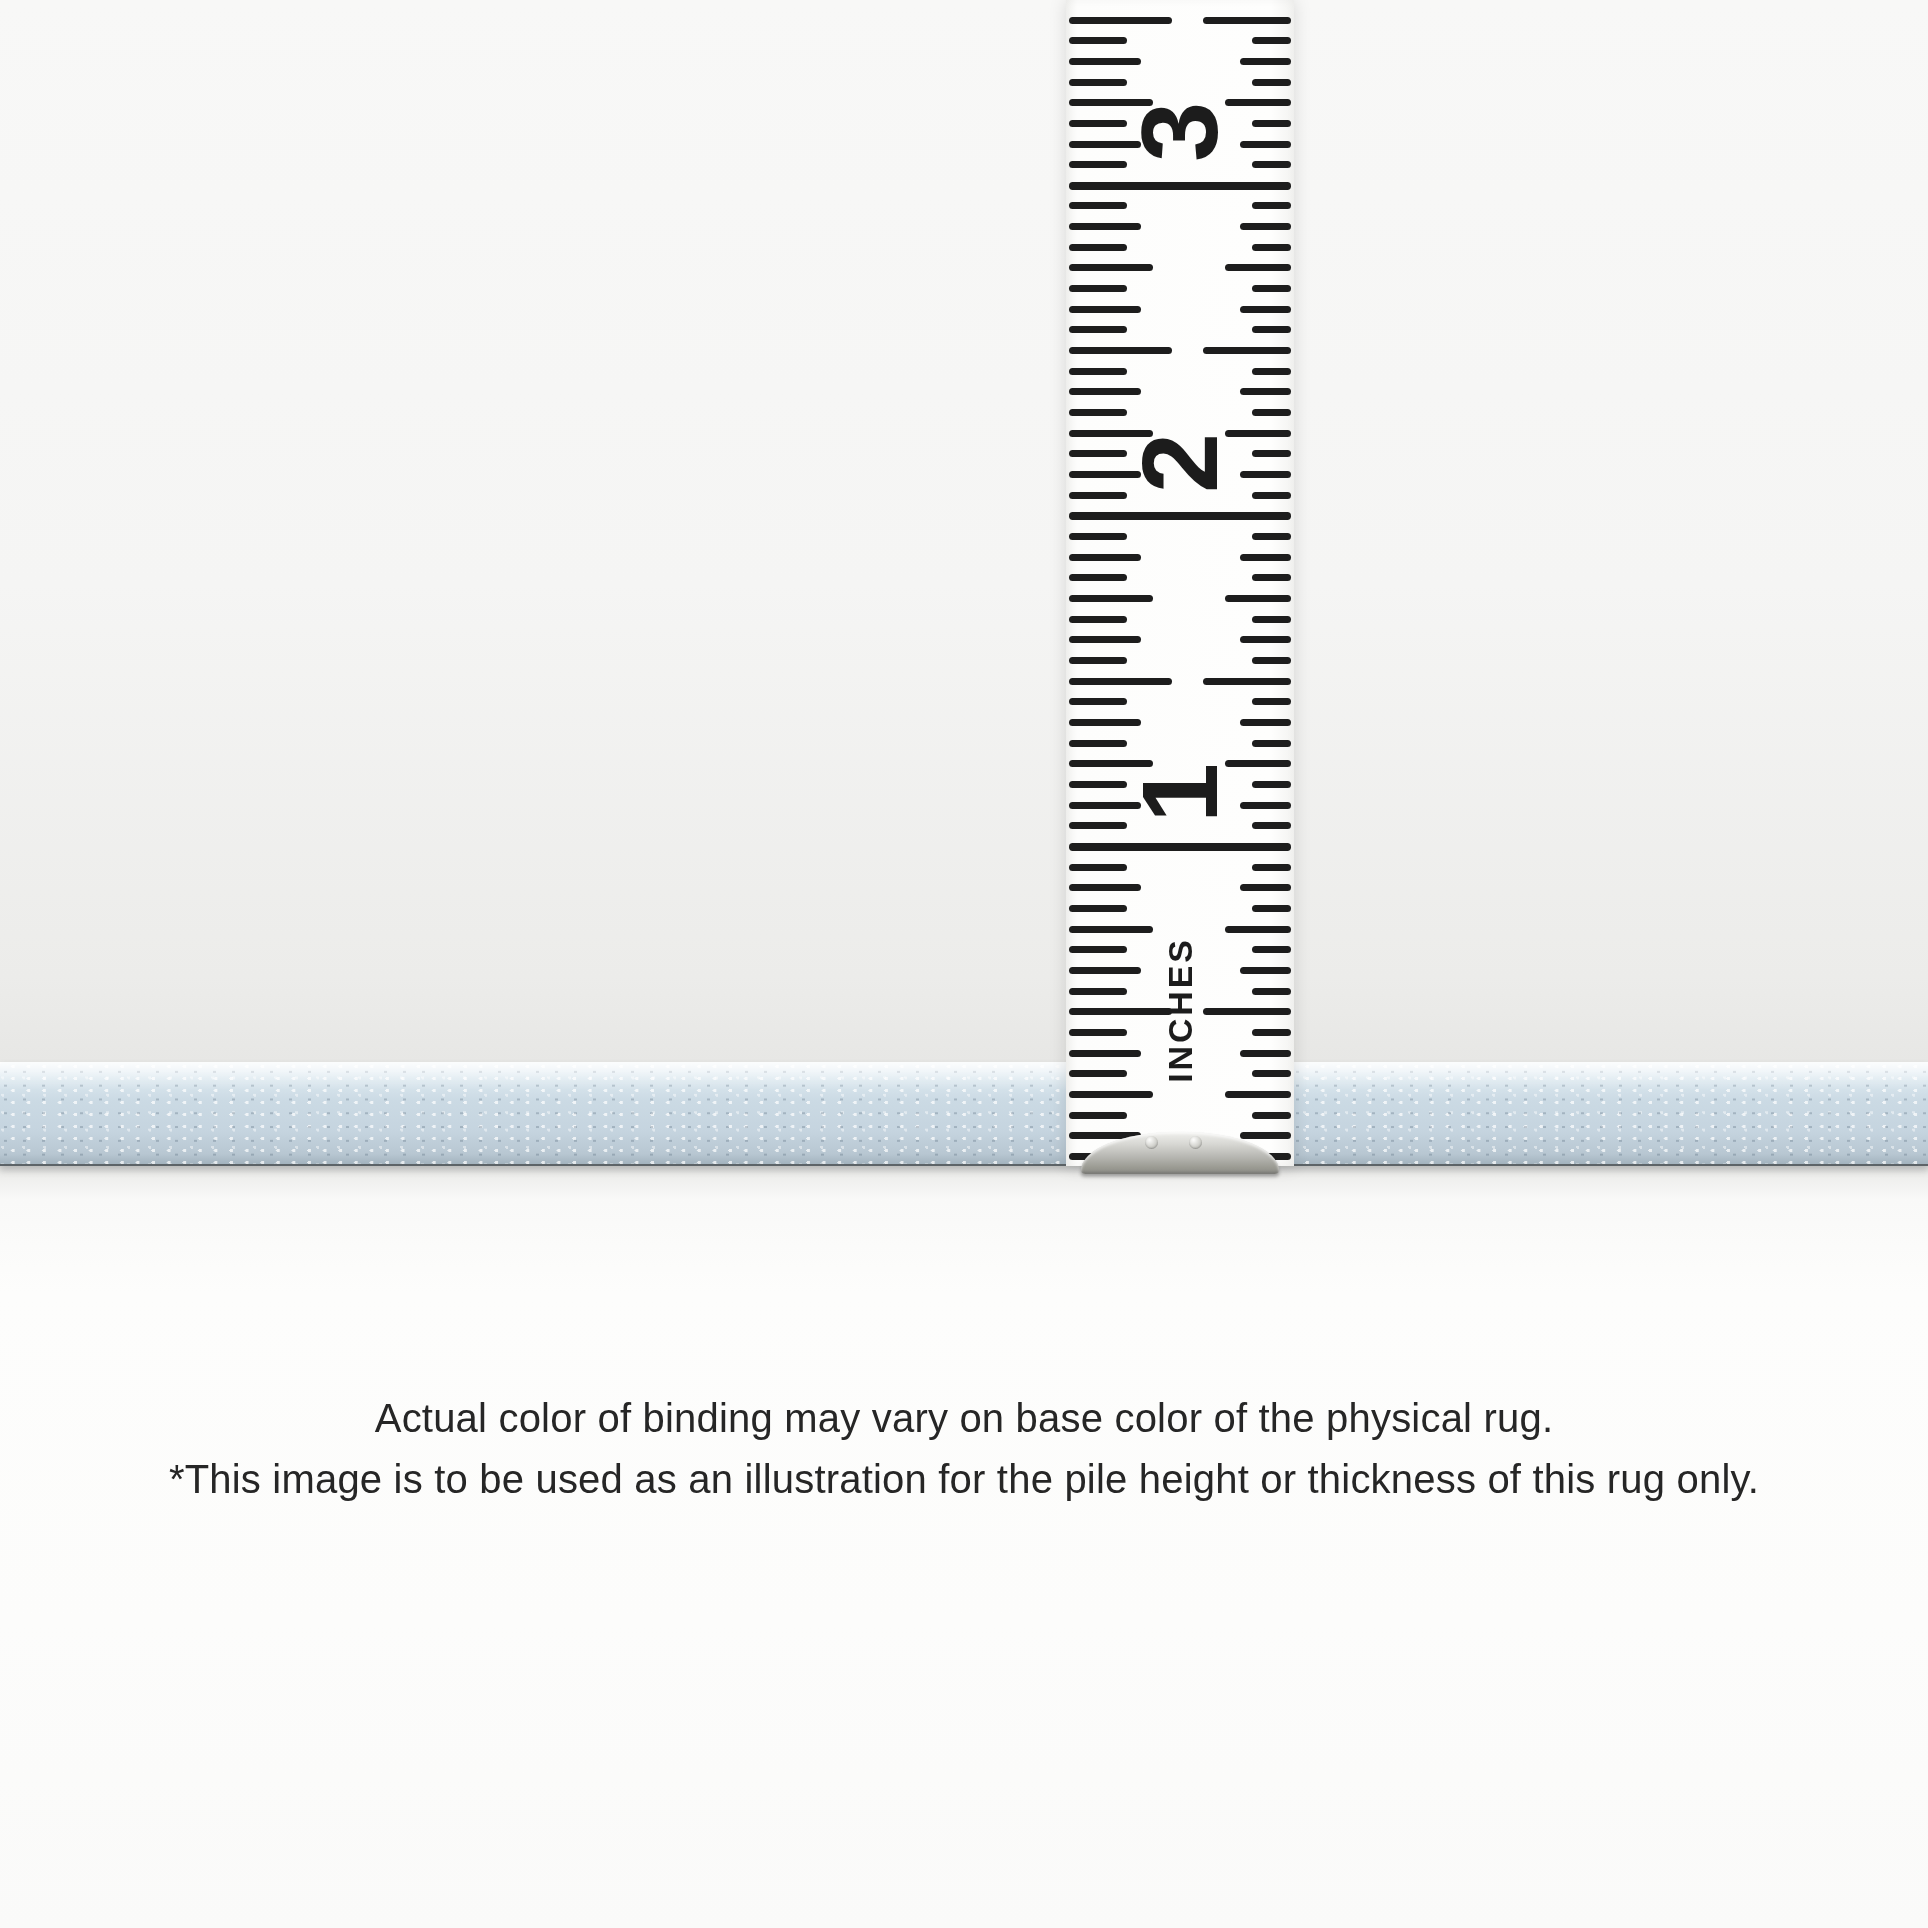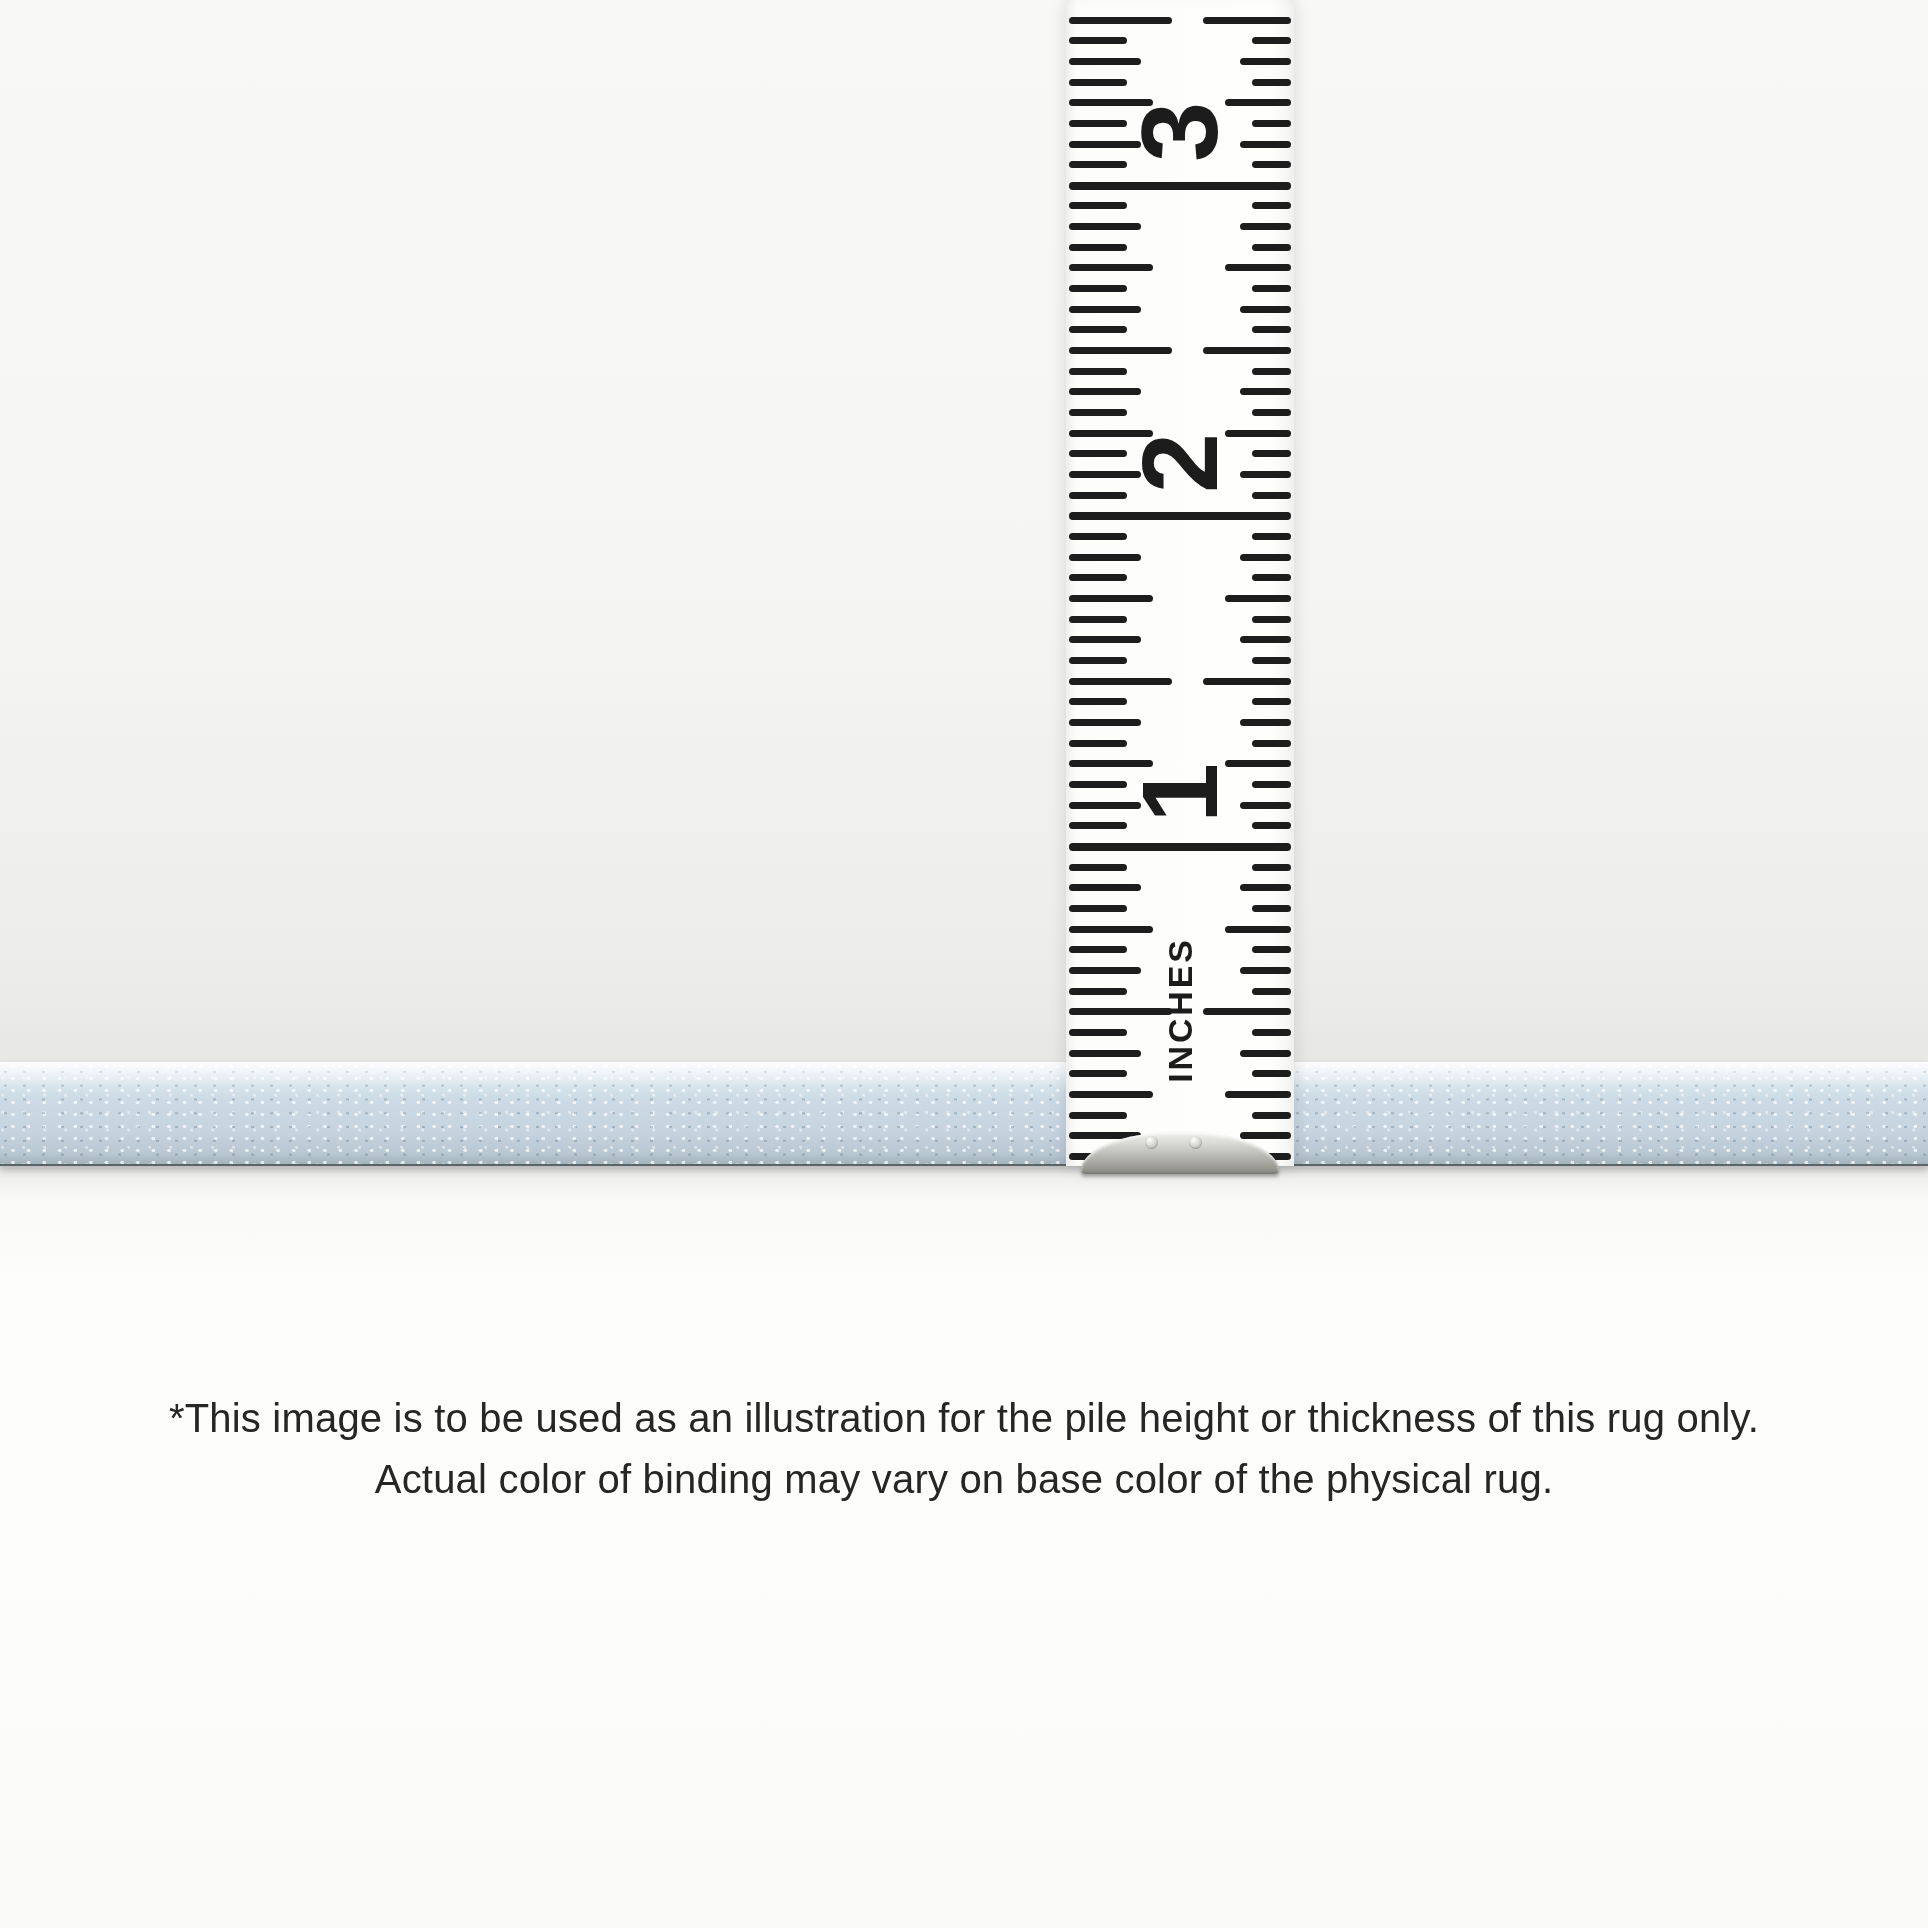--- a/index.html
+++ b/index.html
@@ -302,17 +302,17 @@
         <div class="inch-number" style="top: 132px;">3</div>
       </div>
     <div class="unit-label">INCHES</div>
     <div class="clip">
       <div class="rivet r1"></div>
       <div class="rivet r2"></div>
     </div>
   </div>
 
   <div class="caption">
+    <div>Actual color of binding may vary on base color of the physical rug.</div>
     <div>*This image is to be used as an illustration for the pile height or thickness of this rug only.</div>
-    <div>Actual color of binding may vary on base color of the physical rug.</div>
   </div>
 </div>
 
 
 </body></html>

